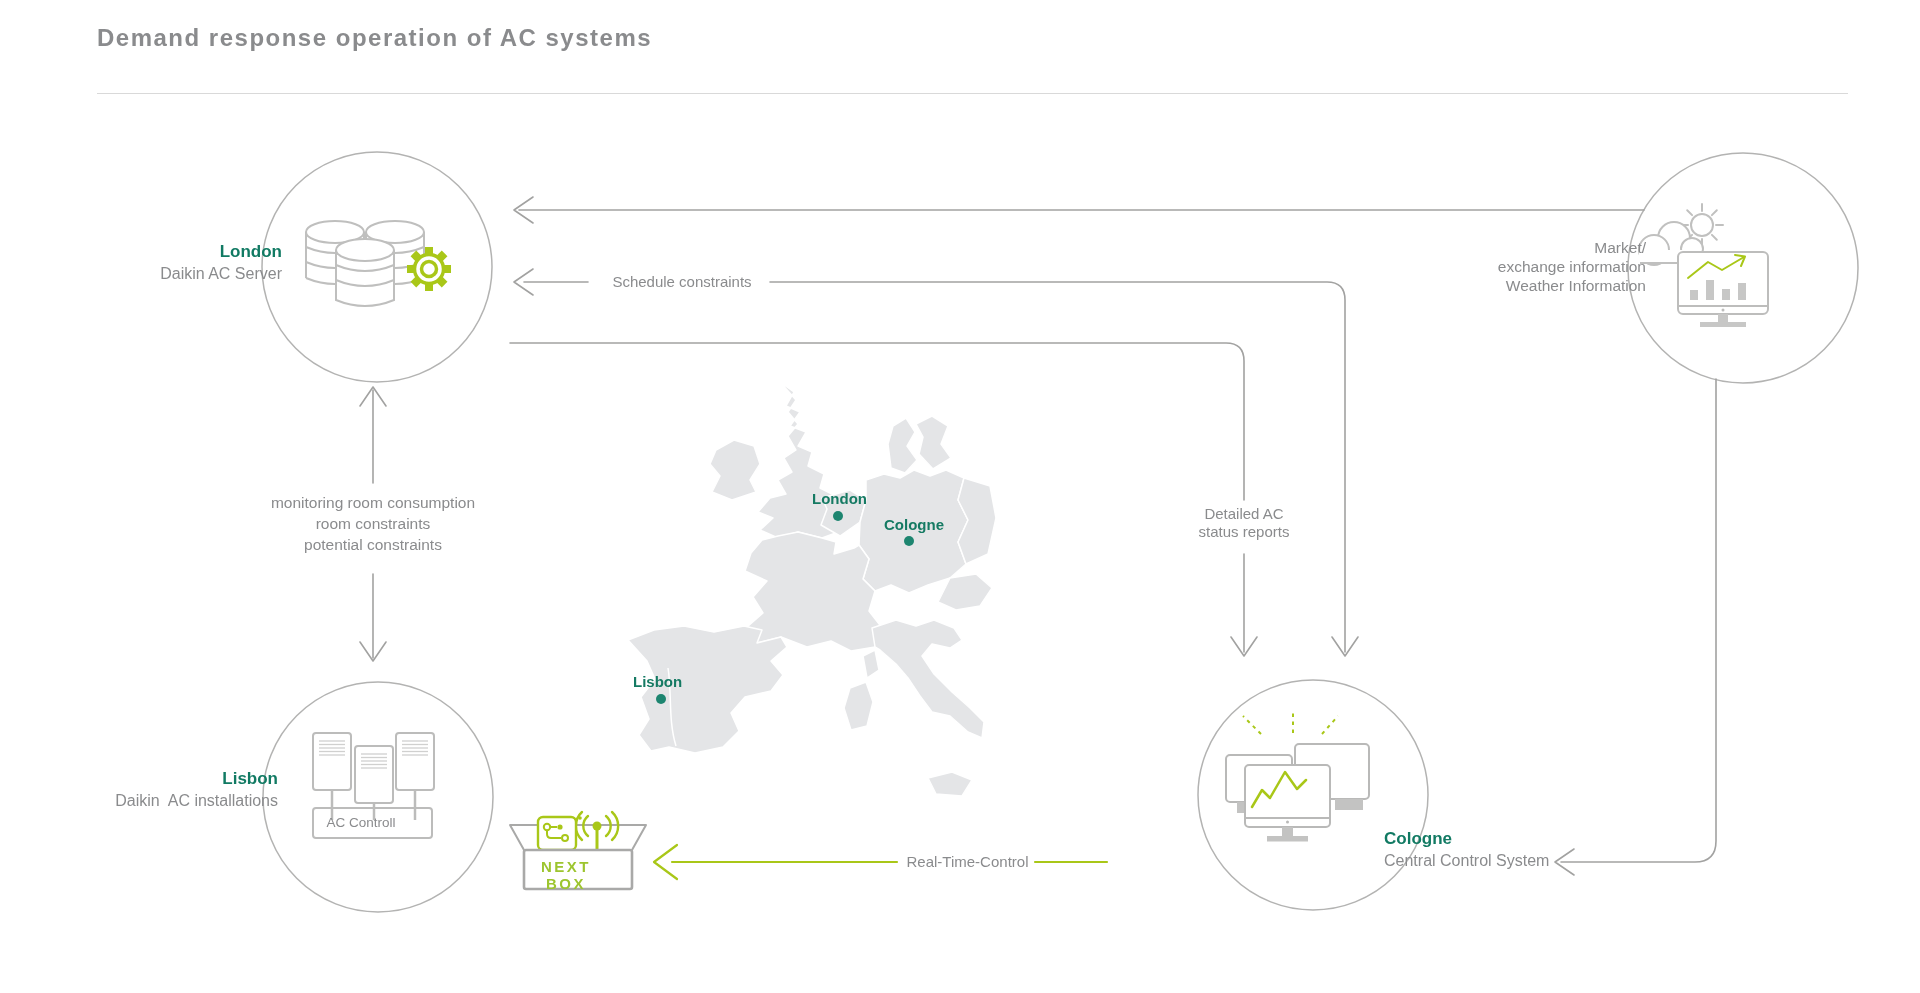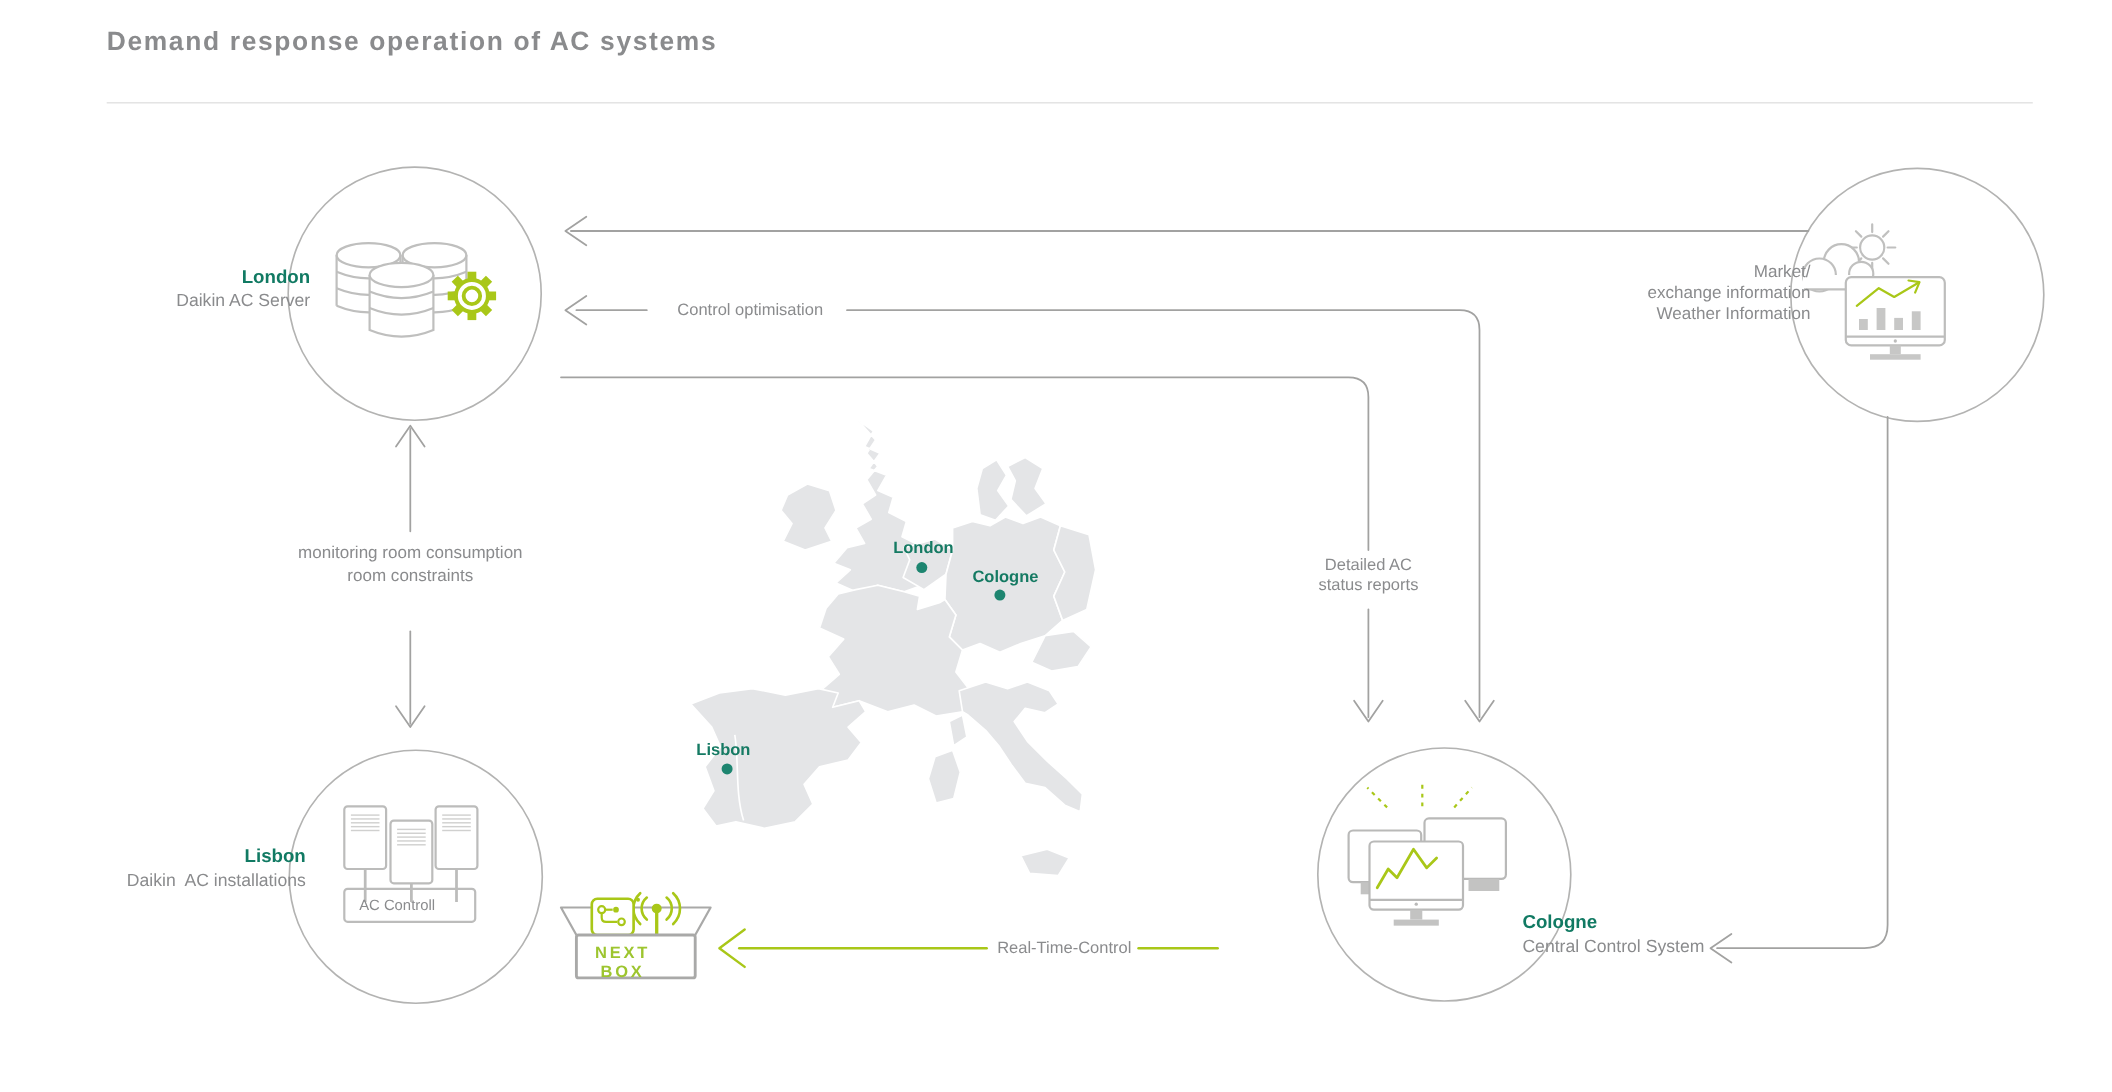--- a/index.html
+++ b/index.html
@@ -259,30 +259,31 @@
 <div class="abs node-label" id="installations-label">
   <div class="teal city">Lisbon</div>
   <div class="gray sub">Daikin  AC installations</div>
 </div>
 
 <div class="abs node-label" id="control-label">
   <div class="teal city">Cologne</div>
   <div class="gray">Central Control System</div>
 </div>
 
-<div class="abs" id="schedule-text">Control optimisation</div>
+<div class="abs" id="schedule-text">Schedule constraints</div>
 
 <div class="abs" id="status-text">
   <div>Detailed AC</div>
   <div>status reports</div>
 </div>
 
 <div class="abs" id="bidir-text">
   <div class="line">monitoring room consumption</div>
   <div class="line">room constraints</div>
+  <div class="line">potential constraints</div>
 </div>
 
 <div class="abs" id="realtime-text">Real-Time-Control</div>
 
 <div class="abs" id="nextbox-text">NEXT BOX</div>
 
 <div class="abs" id="accontroll-text">AC Controll</div>
 
 <div class="abs map-city" id="map-city-london">London</div>
 <div class="abs map-city" id="map-city-cologne">Cologne</div>

